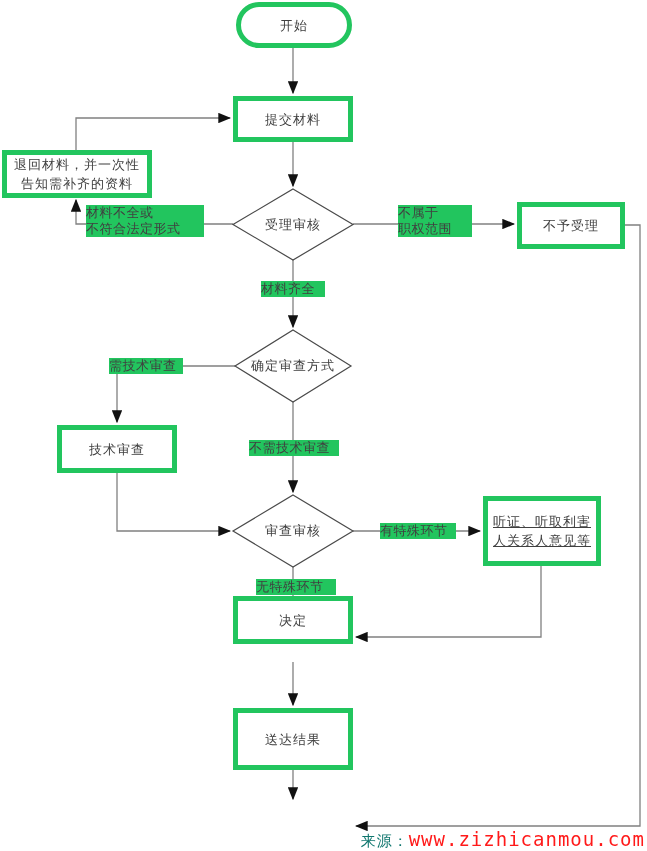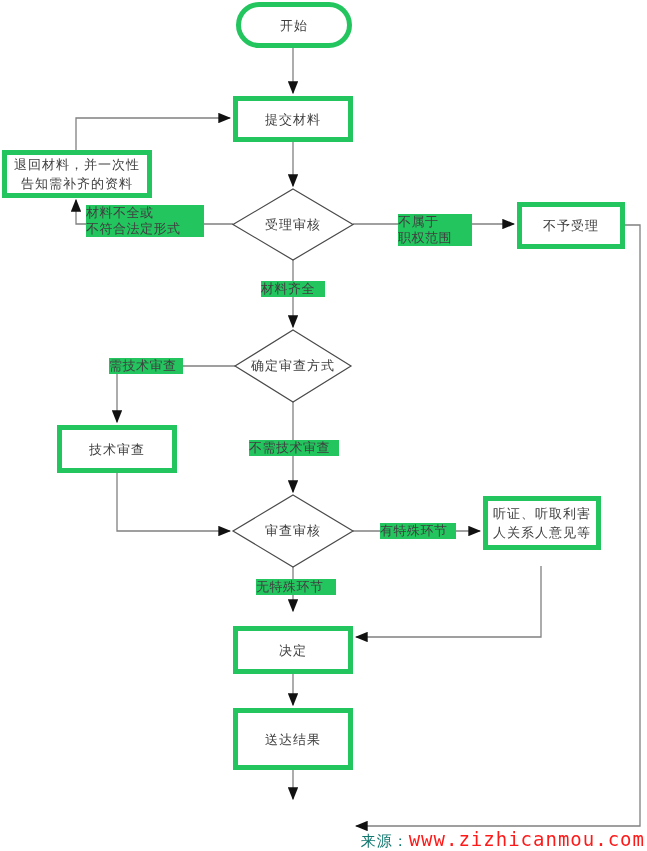--- a/index.html
+++ b/index.html
@@ -119,37 +119,37 @@
   <div class="node terminator" style="left:236px; top:2px; width:116px; height:46px;">开始</div>
 
   <div class="node" style="left:233px; top:96px; width:120px; height:46px;">提交材料</div>
 
   <div class="node multiline" style="left:2px; top:150px; width:150px; height:48px;">退回材料，并一次性告知需补齐的资料</div>
 
   <div class="node" style="left:57px; top:425px; width:120px; height:48px;">技术审查</div>
 
   <div class="node" style="left:517px; top:202px; width:108px; height:47px;">不予受理</div>
 
-  <div class="node hearing-box" style="left:483px; top:496px; width:118px; height:54px;">听证、听取利害人关系人意见等</div>
+  <div class="node hearing-box" style="left:483px; top:496px; width:118px; height:70px;text-decoration:underline;">听证、听取利害人关系人意见等</div>
 
-  <div class="node" style="left:233px; top:626px; width:120px; height:48px;">决定</div>
+  <div class="node" style="left:233px; top:596px; width:120px; height:48px;">决定</div>
 
   <div class="node" style="left:233px; top:708px; width:120px; height:62px;">送达结果</div>
 
 
   <div class="dlabel" style="left:233px; top:189px; width:120px; height:71px;">受理审核</div>
   <div class="dlabel" style="left:235px; top:330px; width:116px; height:72px;">确定审查方式</div>
   <div class="dlabel" style="left:233px; top:495px; width:120px; height:72px;text-align:right;">审查审核</div>
 
   <div class="elabel" style="left:86px; top:205px; width:118px;">
     <span style="display:block;">材料不全或</span>
     <span style="display:block;">不符合法定形式</span>
   </div>
 
-  <div class="elabel" style="left:398px; top:205px; width:74px;margin-top:9px;">
+  <div class="elabel" style="left:398px; top:205px; width:74px;">
     <span style="display:block;">不属于</span>
     <span style="display:block;">职权范围</span>
   </div>
 
   <div class="elabel" style="left:261px; top:281px; width:64px;">材料齐全</div>
 
   <div class="elabel" style="left:109px; top:358px; width:74px;">需技术审查</div>
 
   <div class="elabel" style="left:249px; top:440px; width:90px;">不需技术审查</div>
 

